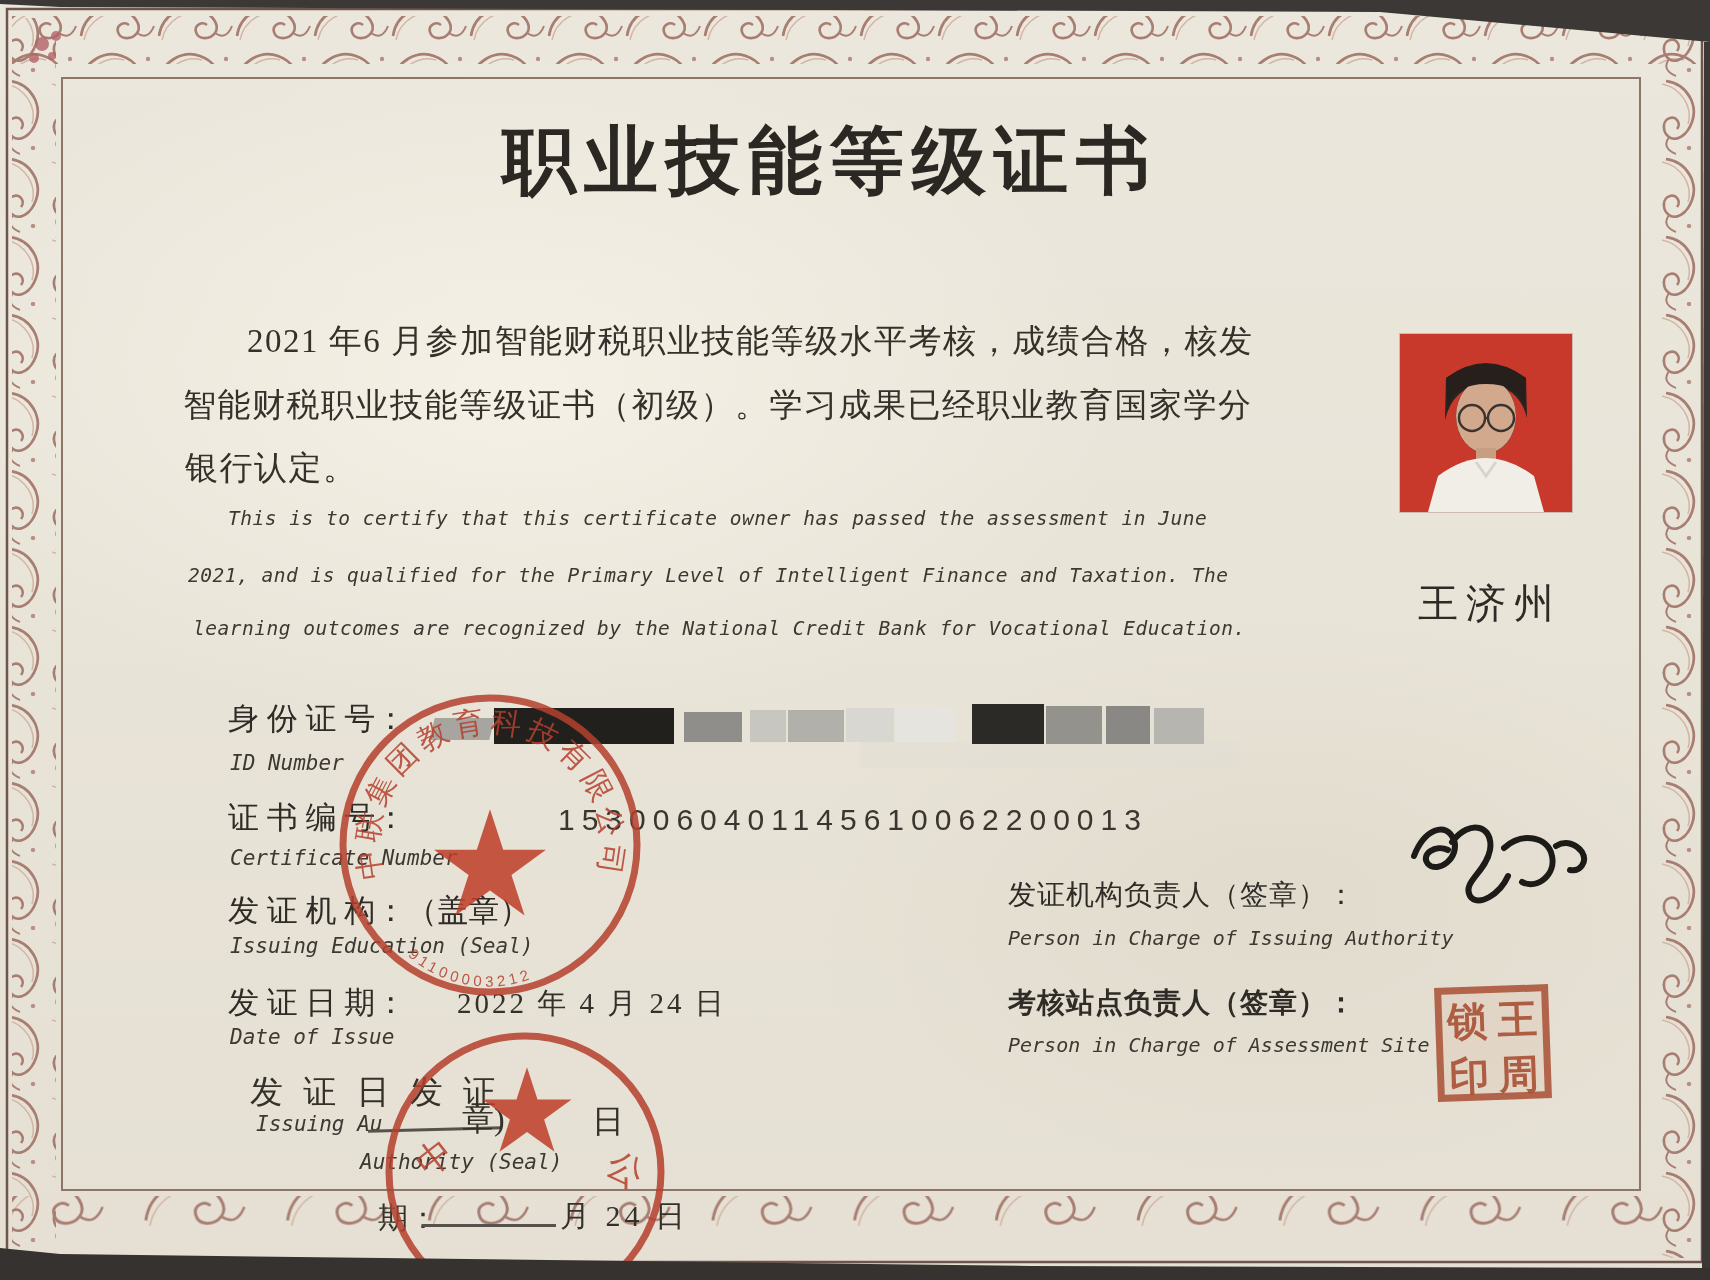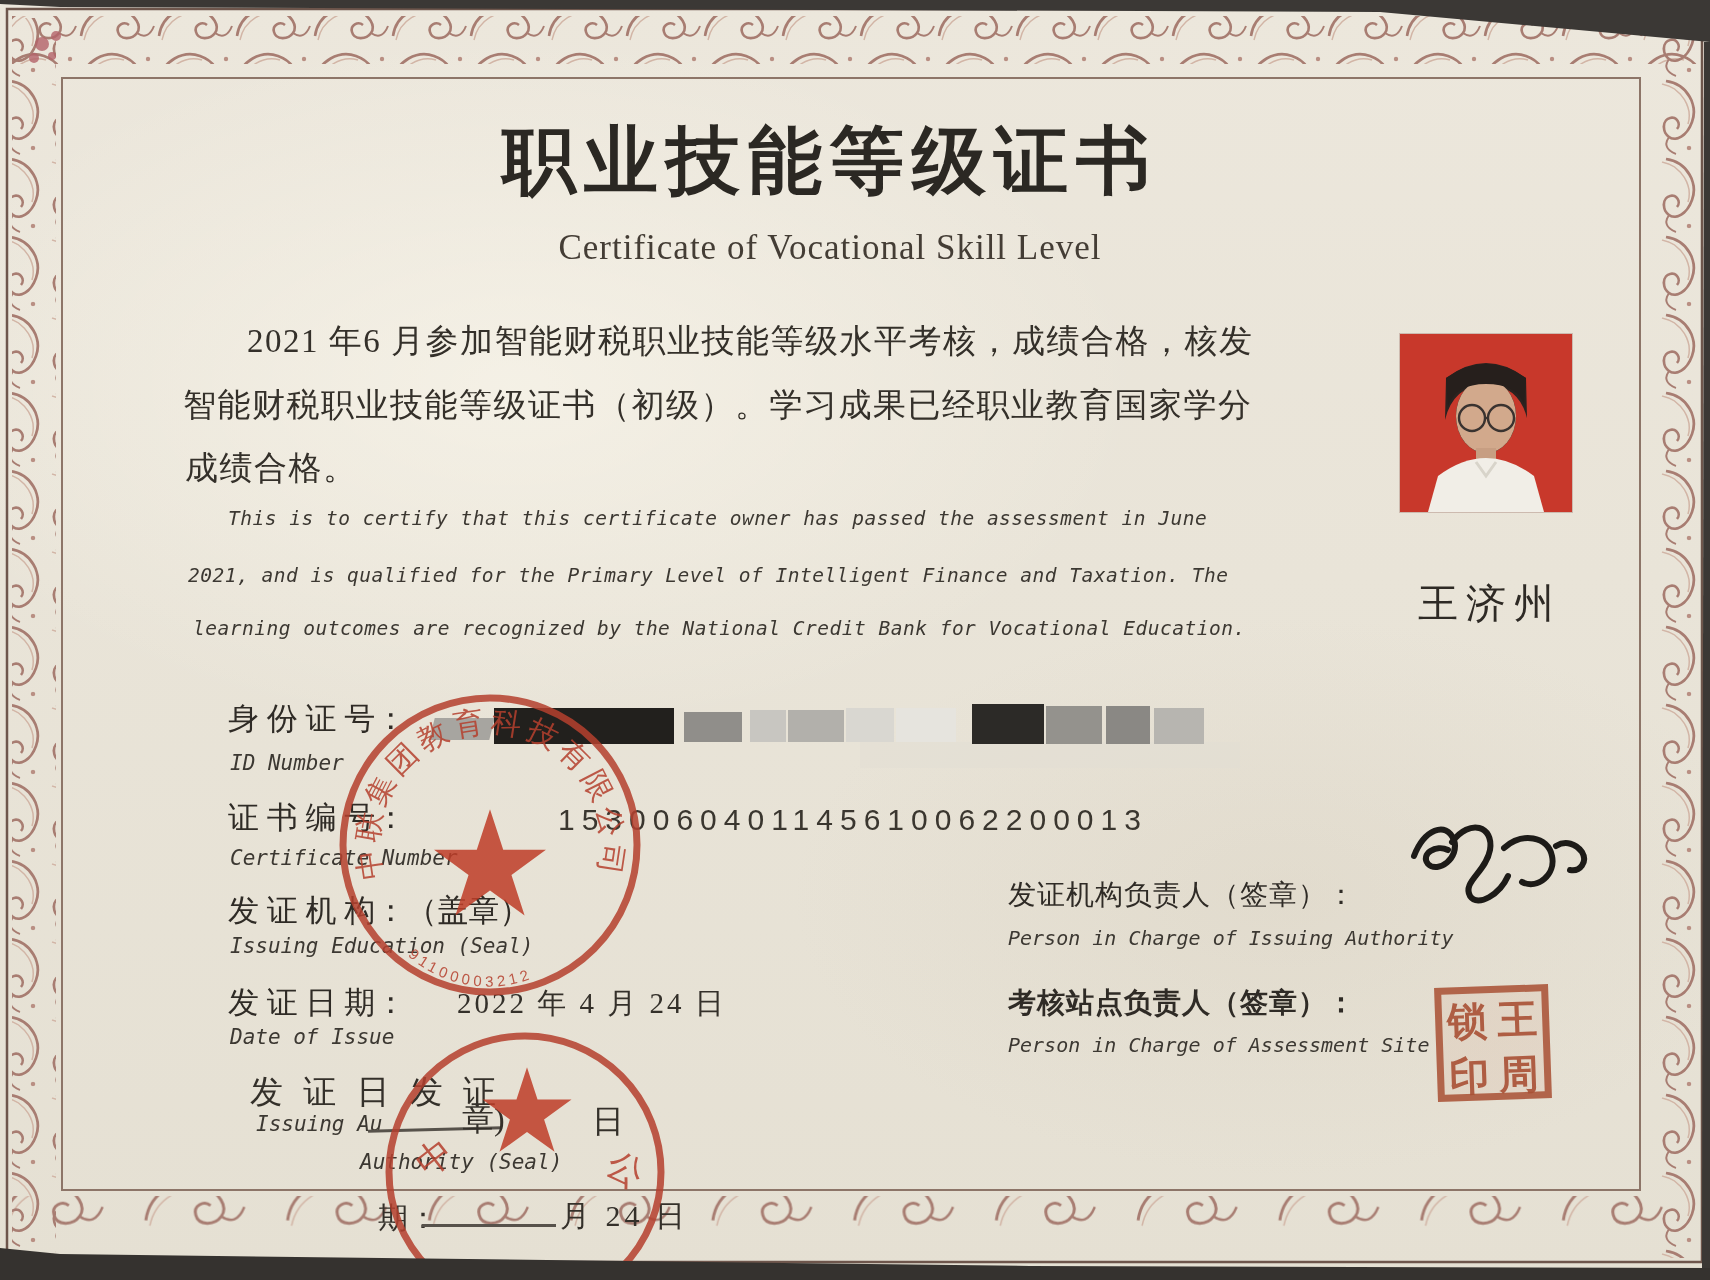--- a/index.html
+++ b/index.html
@@ -124,25 +124,24 @@
     <rect x="62" y="78" width="1578" height="1112" fill="none" stroke="#8d7568" stroke-width="2"></rect>
     <g fill="#b4636a" opacity="0.8">
       <circle cx="42" cy="44" r="7"></circle>
         <circle cx="56" cy="36" r="5"></circle>
         <circle cx="34" cy="58" r="5"></circle>
         <circle cx="52" cy="56" r="4"></circle>
     </g>
   </svg>
 
   <div class="abs z10" id="title">职业技能等级证书</div>
-  <div class="abs z10 en-serif" id="subtitle">Certificate of Vocational Skill Level</div>
 
   <div class="abs z10 cn bodycn" id="bcn1">2021 年6 月参加智能财税职业技能等级水平考核，成绩合格，核发</div>
   <div class="abs z10 cn bodycn" id="bcn2">智能财税职业技能等级证书（初级）。学习成果已经职业教育国家学分</div>
-  <div class="abs z10 cn bodycn" id="bcn3">成绩合格。</div>
+  <div class="abs z10 cn bodycn" id="bcn3">银行认定。</div>
 
   <div class="abs z10 en-mono bodyen" id="ben1">This is to certify that this certificate owner has passed the assessment in June</div>
   <div class="abs z10 en-mono bodyen" id="ben2">2021, and is qualified for the Primary Level of Intelligent  Finance and Taxation.  The</div>
   <div class="abs z10 en-mono bodyen" id="ben3">learning outcomes are recognized by the National Credit Bank for Vocational Education.</div>
 
   <div class="abs z10" id="photo">
     <svg width="172" height="178" viewBox="0 0 172 178">
       <rect x="0" y="0" width="172" height="178" fill="#c8382b"></rect>
       <path d="M46,44 Q86,14 126,44 L127,84 Q119,52 86,50 Q53,52 45,86 Z" fill="#2a2320"></path>
       <ellipse cx="86" cy="82" rx="30" ry="37" fill="#d2a popular98c"></ellipse>

